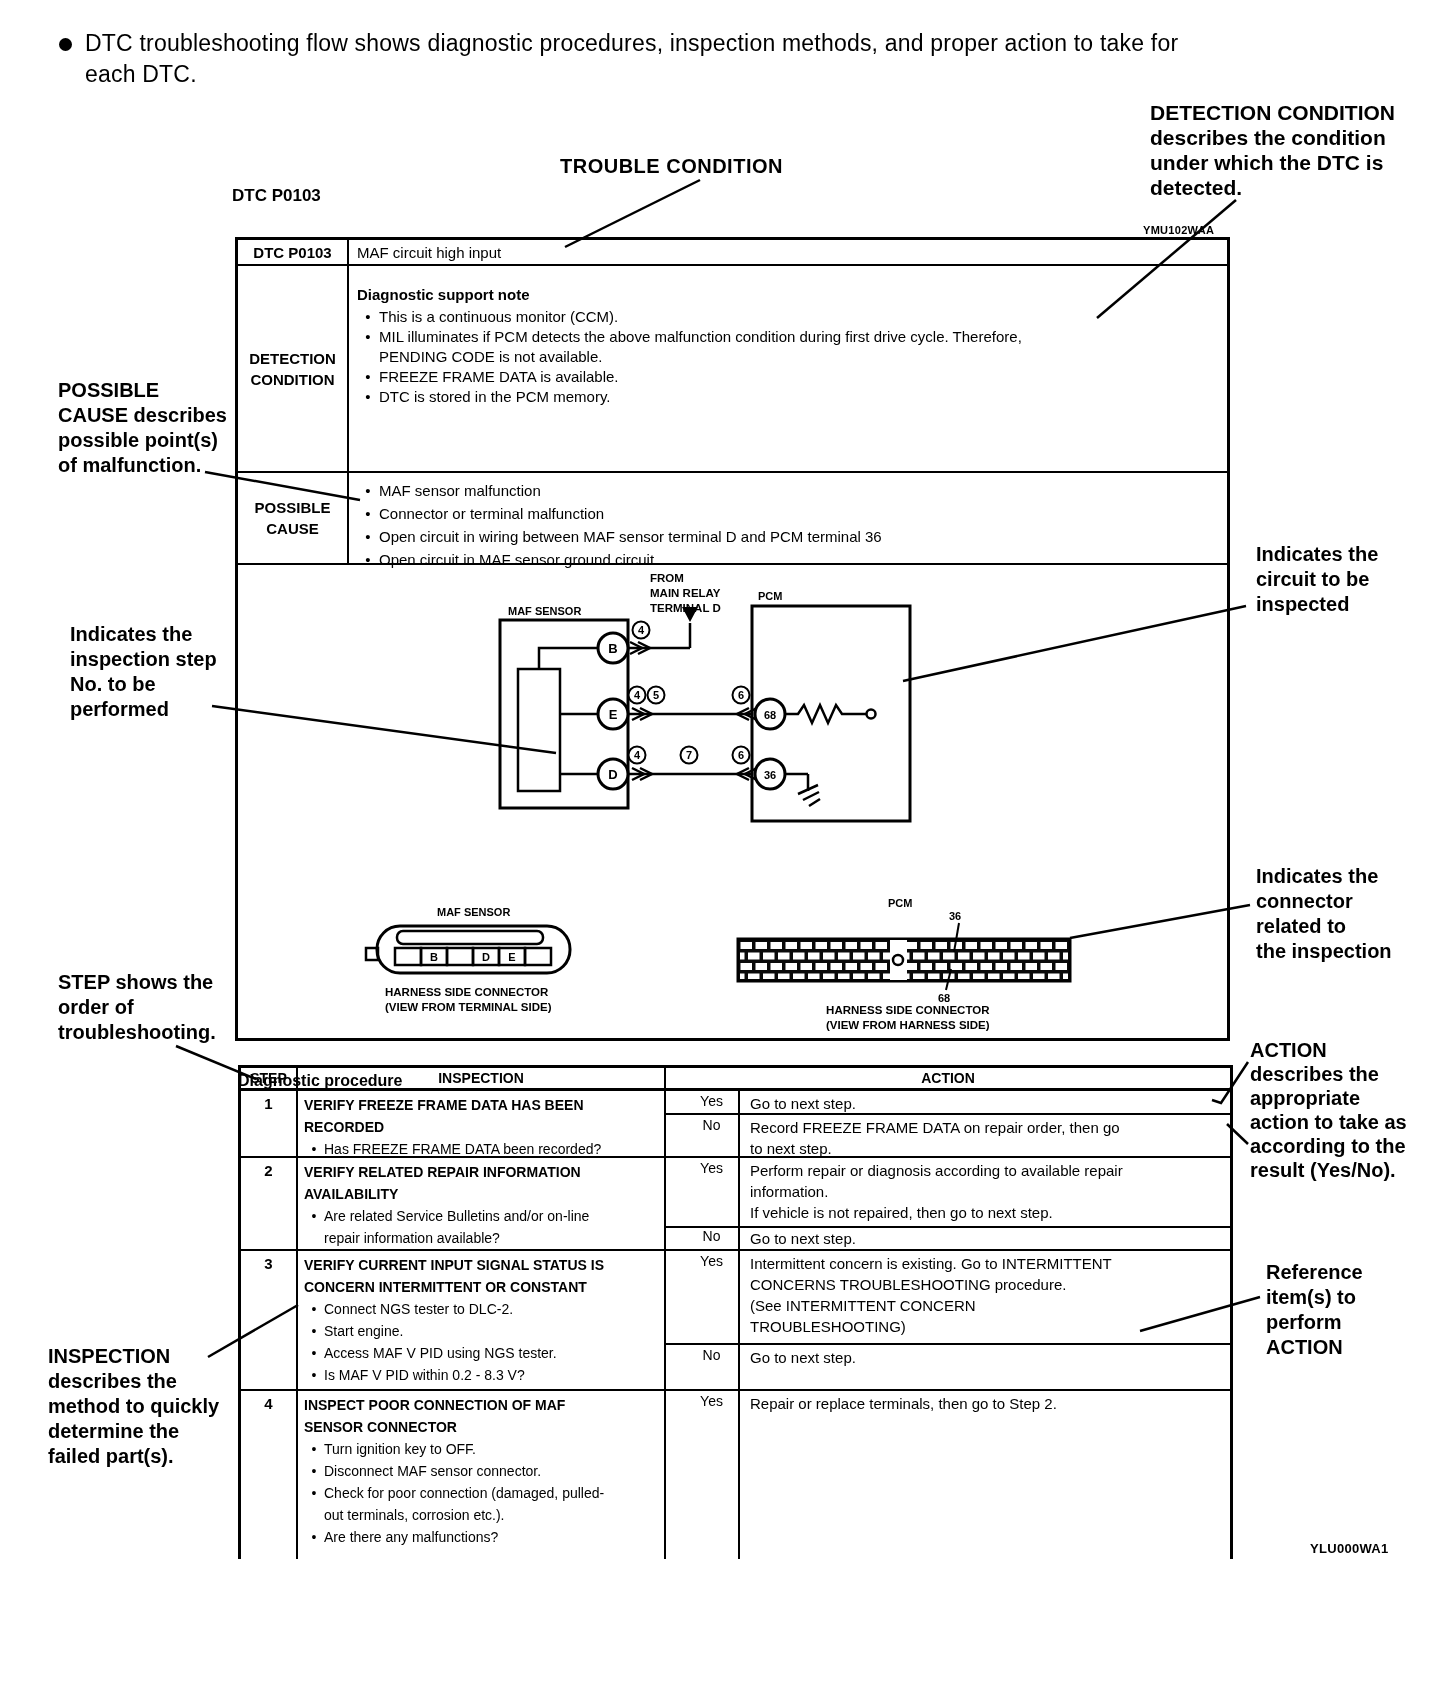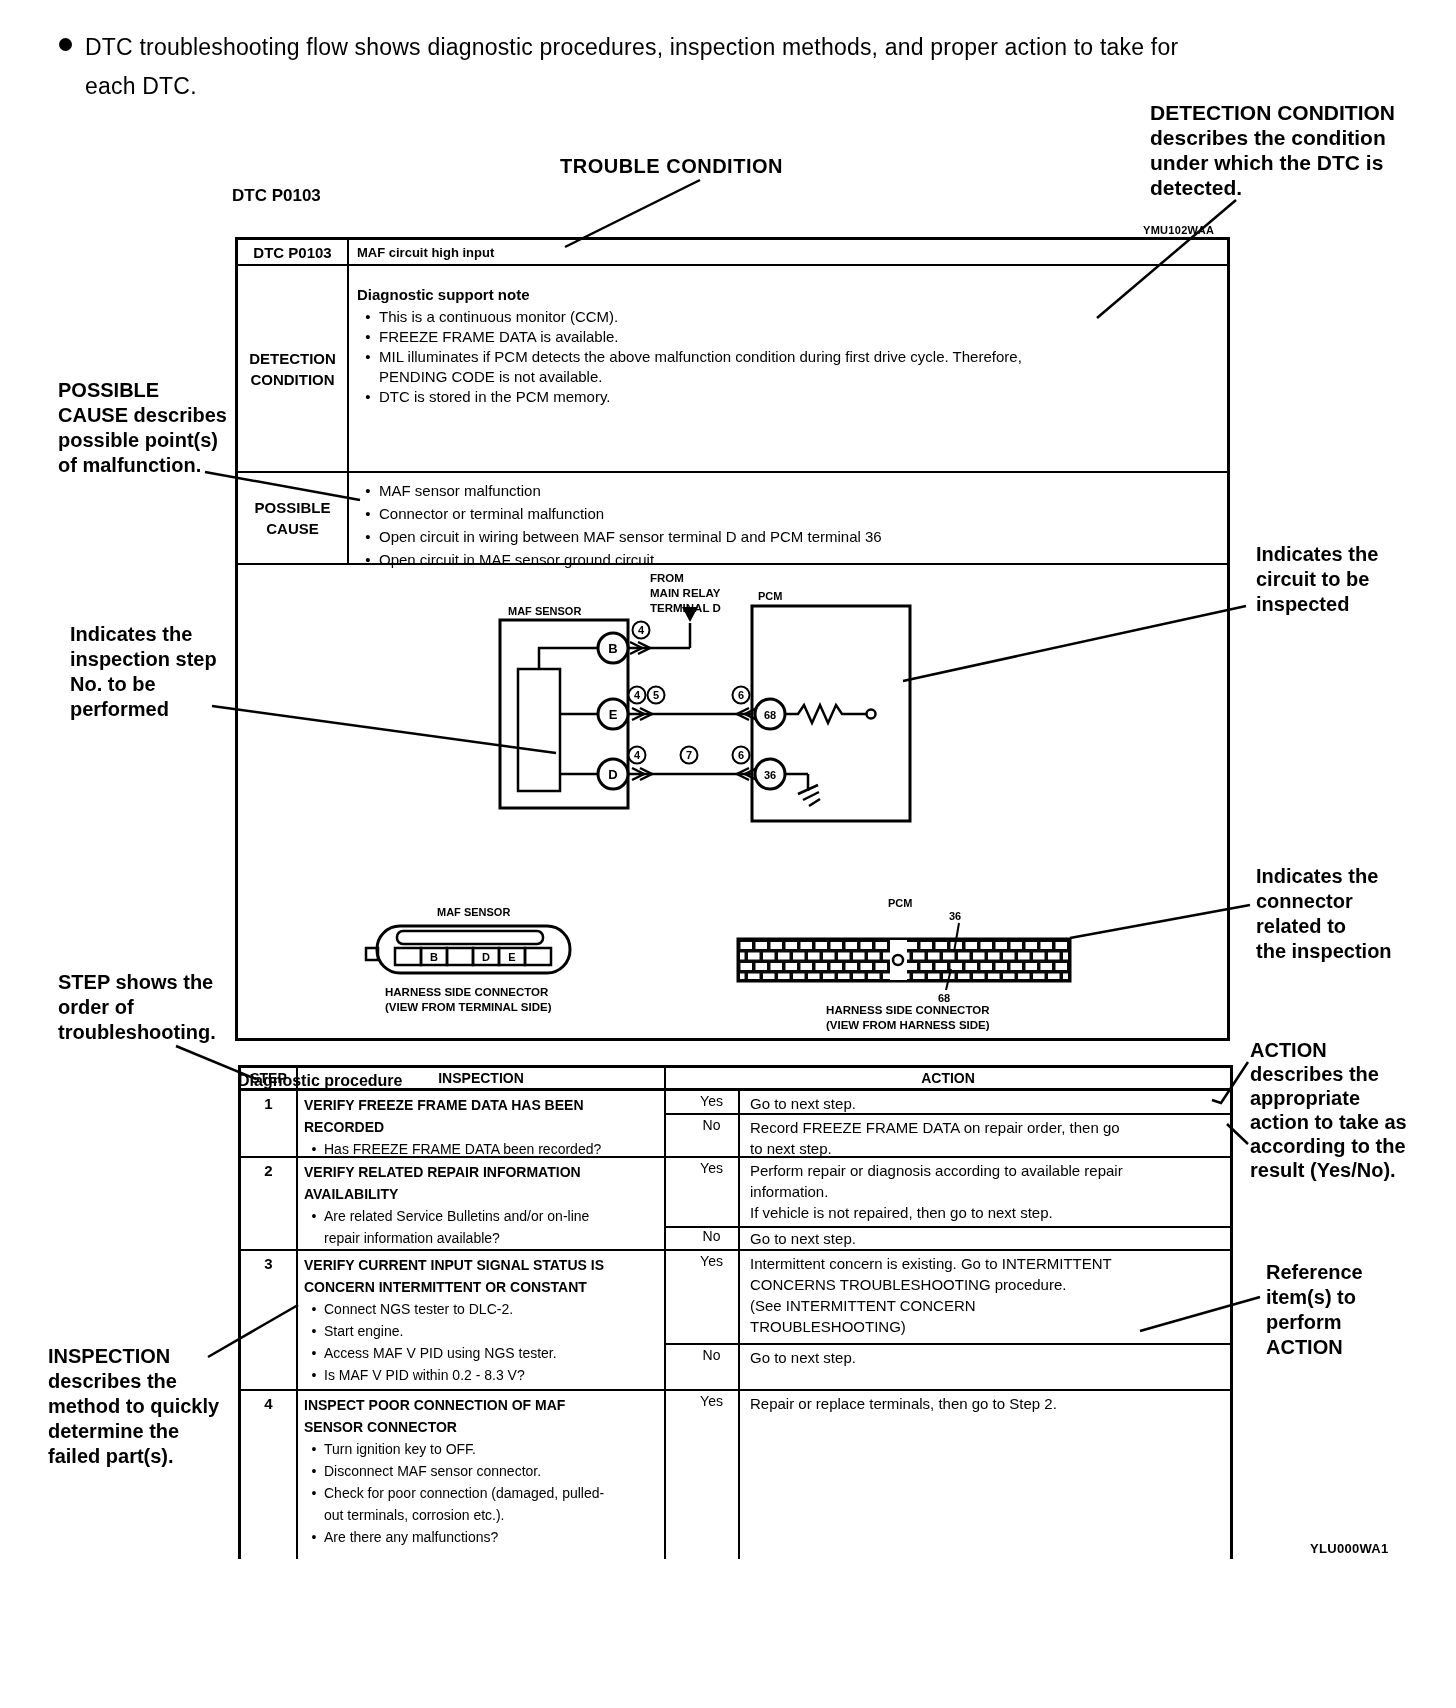--- a/index.html
+++ b/index.html
@@ -1,38 +1,38 @@
 <!DOCTYPE html>
 <html><head>
 <meta charset="utf-8">
 <style>
   html,body{margin:0;padding:0;background:#fff;}
   .page{position:relative;width:1456px;height:1708px;background:#fff;color:#000;
         font-family:"Liberation Sans","DejaVu Sans",sans-serif;overflow:hidden;}
   .pre{white-space:pre-line;}
   
-  .intro{position:absolute;left:85px;top:28px;font-size:23px;line-height:39px;letter-spacing:0.2px;}
+  .intro{position:absolute;left:85px;top:28px;font-size:23px;line-height:31px;letter-spacing:0.2px;}
   .introdot{position:absolute;left:59px;top:38px;width:13px;height:13px;border-radius:50%;background:#000;}
   
   .ann{position:absolute;font-weight:bold;font-size:20px;line-height:25px;white-space:pre-line;}
   .ann.big{font-size:21px;}
   
   .h-dtc{position:absolute;left:232px;top:186px;font-size:17px;font-weight:bold;}
   .h-trouble{position:absolute;left:560px;top:155px;font-size:20px;font-weight:bold;letter-spacing:0.5px;}
   .code{position:absolute;font-size:11px;font-weight:bold;letter-spacing:0.3px;}
   .h-diag{position:absolute;left:238px;top:1072px;font-size:16px;font-weight:bold;}
   
   .t1{position:absolute;left:235px;top:237px;width:995px;border:3px solid #000;box-sizing:border-box;}
   .t1row{display:flex;border-bottom:2px solid #000;box-sizing:border-box;}
   .t1row:last-child{border-bottom:none;}
   .t1 .labcell{width:111px;flex:0 0 111px;border-right:2px solid #000;box-sizing:border-box;
       display:flex;align-items:center;justify-content:center;text-align:center;
       font-weight:bold;font-size:15px;line-height:21px;white-space:pre-line;}
   .t1 .conts{flex:1;box-sizing:border-box;padding:2px 8px;}
-  .t1 .hdr{font-weight:bold;font-size:13px;display:flex;align-items:center;}
+  .t1 .hdr{font-weight:normal;font-size:15px;display:flex;align-items:center;}
   .bodytxt{font-size:15px;line-height:20px;}
   .notetitle{font-weight:bold;font-size:15px;margin-top:18px;margin-bottom:4px;}
   .brow{display:flex;align-items:flex-start;}
   .bm{flex:0 0 22px;text-align:center;}
   .bm::before{content:"•";}
   .bt{flex:1;}
   .cl{line-height:23px;}
   
   .diagcell{position:relative;height:473px;width:100%;}
   .diagcell svg{position:absolute;left:0;top:0;}
@@ -126,26 +126,26 @@
       <div class="labcell">DETECTION
 CONDITION</div>
       <div class="conts">
         <div class="notetitle">Diagnostic support note</div>
         <div class="brow bodytxt">
             <span class="bm"></span>
             <div class="bt pre">This is a continuous monitor (CCM).</div>
           </div>
         <div class="brow bodytxt">
             <span class="bm"></span>
-            <div class="bt pre">FREEZE FRAME DATA is available.</div>
-          </div>
-        <div class="brow bodytxt">
-            <span class="bm"></span>
             <div class="bt pre">MIL illuminates if PCM detects the above malfunction condition during first drive cycle. Therefore,
 PENDING CODE is not available.</div>
+          </div>
+        <div class="brow bodytxt">
+            <span class="bm"></span>
+            <div class="bt pre">FREEZE FRAME DATA is available.</div>
           </div>
         <div class="brow bodytxt">
             <span class="bm"></span>
             <div class="bt pre">DTC is stored in the PCM memory.</div>
           </div>
       </div>
     </div>
     <div class="t1row" style="height:92px;">
       <div class="labcell">POSSIBLE
 CAUSE</div>

